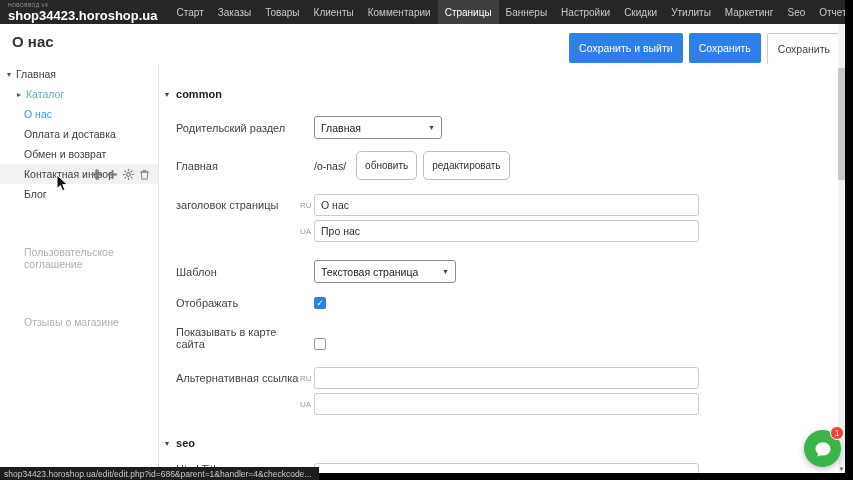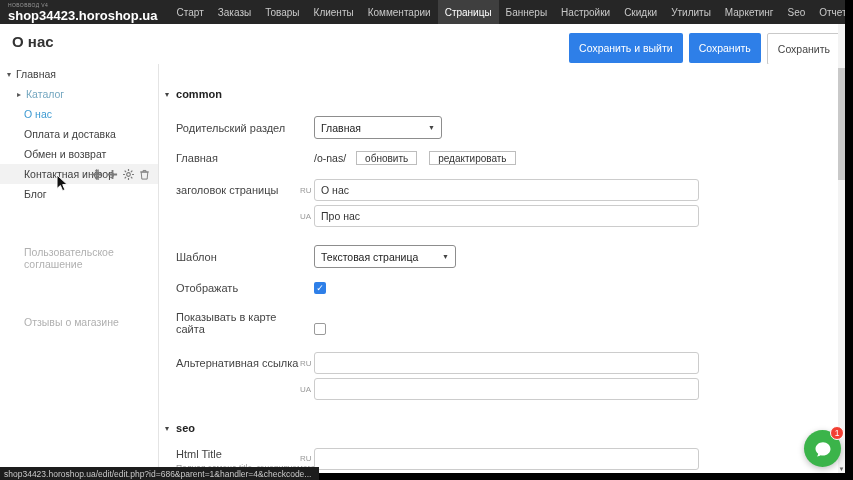--- a/index.html
+++ b/index.html
@@ -54,23 +54,23 @@
   .flabel{width:124px;font-size:11px;color:#444;flex-shrink:0;}
   .lblock{display:flex;flex-direction:column;}
   .hint{font-size:8.5px;color:#9a9a9a;margin-top:3px;white-space:nowrap;}
   .lang{width:14px;font-size:8px;color:#999;flex-shrink:0;}
   .tinput{width:371px;height:20px;border:1px solid #ccc;border-radius:3px;font-size:10.5px;
           padding:0 6px;color:#333;font-family:inherit;outline:none;}
   .select{width:114px;height:21px;border:1px solid #8d8d8d;border-radius:3px;display:flex;align-items:center;
           justify-content:space-between;font-size:10.5px;color:#222;padding:0 6px;background:#fff;cursor:pointer;}
   .sarrow{font-size:7px;color:#444;}
   .link-val{font-size:10.5px;color:#333;margin-right:10px;}
-  .sbtn{height:14px;display:flex;align-items:center;padding:0 8px;border:1px solid #bdbdbd;border-radius:0;
+  .sbtn{height:29px;display:flex;align-items:center;padding:0 8px;border:1px solid #bdbdbd;border-radius:5px;
         background:#fff;font-size:10px;color:#333;cursor:pointer;font-family:inherit;}
-  .sbtn + .sbtn{margin-left:12px;}
+  .sbtn + .sbtn{margin-left:6px;}
   .cb{width:12px;height:12px;border-radius:2px;display:flex;align-items:center;justify-content:center;
       cursor:pointer;box-sizing:border-box;}
   .cb.on{background:#2e7fe8;color:#fff;font-size:9px;}
   .cb.off{background:#fff;border:1px solid #9a9a9a;}
 
   
   .scroll{position:absolute;top:24px;right:8px;width:7px;bottom:7px;background:#f3f3f3;z-index:45;}
   .thumb{position:absolute;top:44px;left:0;width:7px;height:112px;background:#c9c9c9;cursor:pointer;}
   .scroll-down{position:absolute;bottom:0;left:0;width:7px;height:8px;font-size:6px;color:#666;
                display:flex;align-items:center;justify-content:center;cursor:pointer;}

